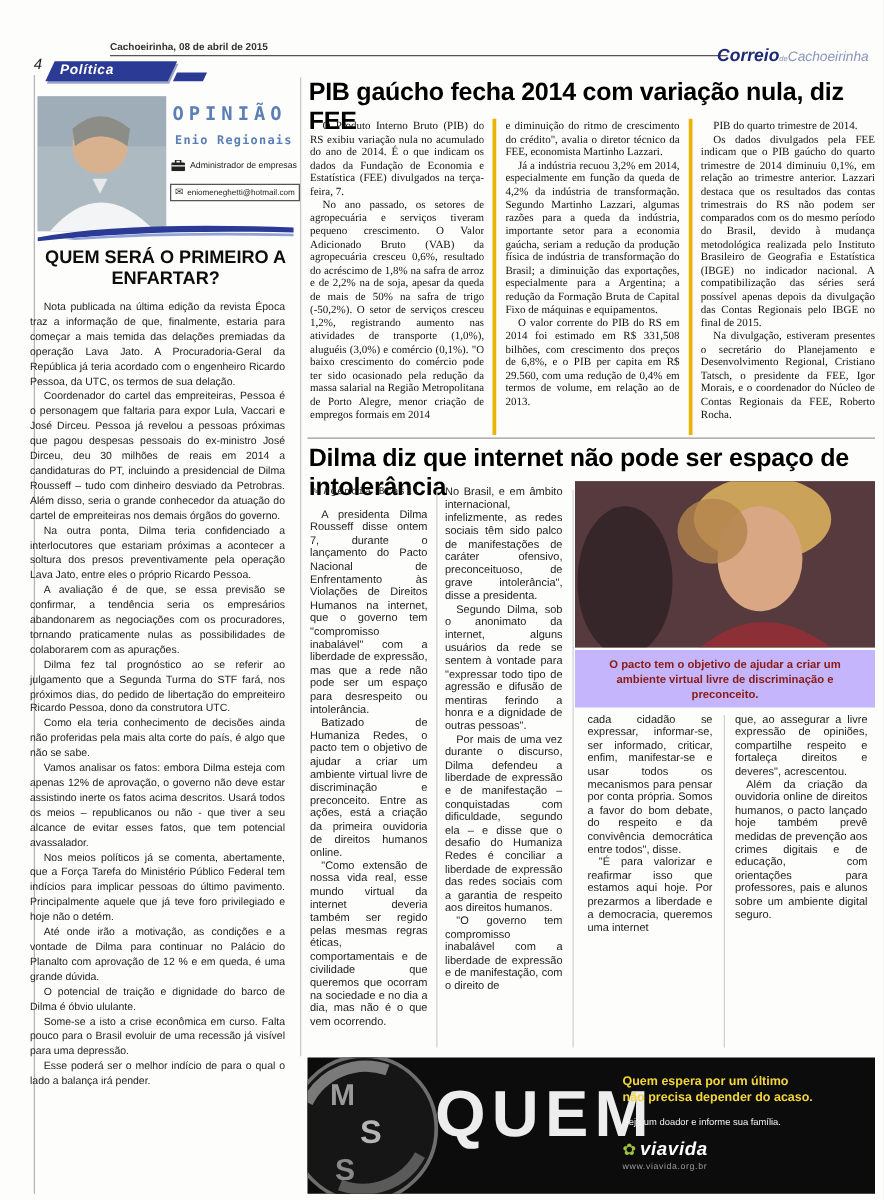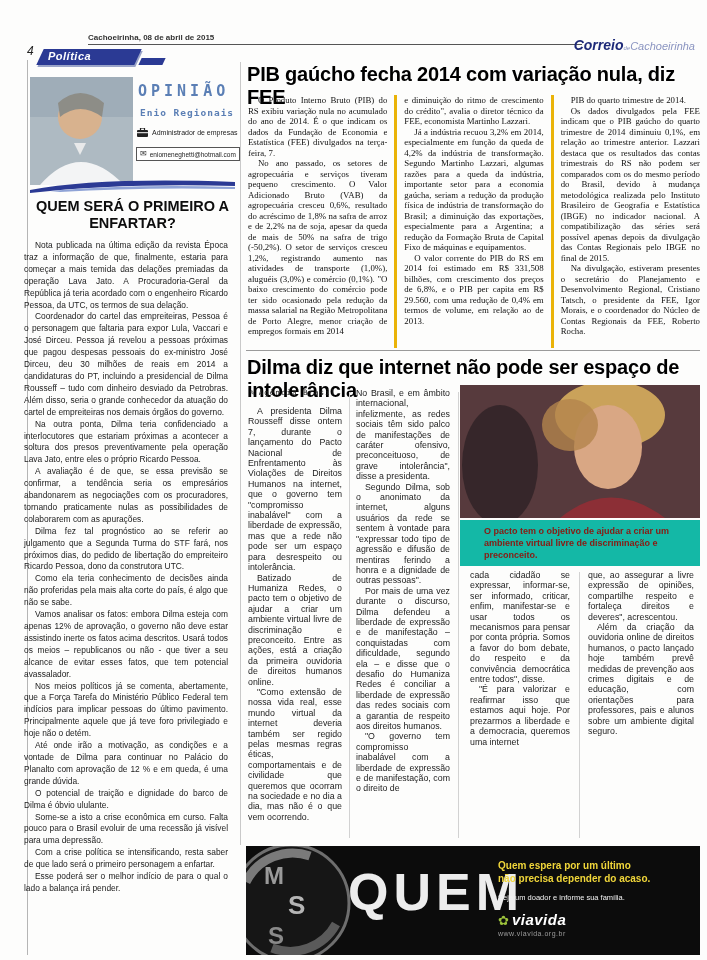--- a/index.html
+++ b/index.html
@@ -58,22 +58,22 @@
   .news-col{font-size:8.8px;line-height:10.4px;text-align:justify;color:#1c1c1c;overflow:hidden;}
   .news-col p{margin:0;text-indent:9px;}
   .d-col1{left:248px;top:406px;width:94px;height:436px;}
   .d-col2{left:356px;top:388px;width:94px;height:454px;}
   .d-col3{left:470px;top:570px;width:100px;height:272px;}
   .d-col4{left:588px;top:570px;width:106px;height:272px;}
   .d-rule-12{left:349px;top:392px;width:1px;height:446px;background:#d2d2d2;}
   .d-rule-23{left:458px;top:392px;width:1px;height:446px;background:#d2d2d2;}
   .d-rule-34{left:579px;top:572px;width:1px;height:266px;background:#d2d2d2;}
   .dilma-photo{left:460px;top:385px;width:240px;height:133px;overflow:hidden;background:#5a3a3a;}
-  .photo-caption{left:460px;top:520px;width:240px;box-sizing:border-box;background:#14b8a6;
-        color:#8a1a12;font-size:9px;line-height:1.35;text-align:left;padding:5px 24px;font-weight:bold;}
+  .photo-caption{left:460px;top:520px;width:240px;box-sizing:border-box;background:#c4b5fd;
+        color:#8a1a12;font-size:9px;line-height:1.35;text-align:center;padding:5px 8px;font-weight:bold;}
 
   
   .ad{left:246px;top:846px;width:454px;height:109px;background:#0c0c0c;overflow:hidden;}
   .ad-logo{position:absolute;left:-16px;top:-4px;}
   .ad-big-word{position:absolute;left:102px;top:16px;font-size:52px;font-weight:bold;
         color:#ededed;letter-spacing:5px;font-family:"Liberation Sans",sans-serif;}
   .ad-right{position:absolute;left:252px;top:13px;width:196px;}
   .ad-headline{font-size:10px;font-weight:bold;color:#f0d63a;line-height:1.3;}
   .ad-subline{margin-top:8px;font-size:7.5px;color:#f2f2f2;}
   .ad-brand-row{margin-top:9px;display:flex;align-items:baseline;gap:3px;}
@@ -133,21 +133,20 @@
       <p>Coordenador do cartel das empreiteiras, Pessoa é o personagem que faltaria para expor Lula, Vaccari e José Dirceu. Pessoa já revelou a pessoas próximas que pagou despesas pessoais do ex-ministro José Dirceu, deu 30 milhões de reais em 2014 a candidaturas do PT, incluindo a presidencial de Dilma Rousseff – tudo com dinheiro desviado da Petrobras. Além disso, seria o grande conhecedor da atuação do cartel de empreiteiras nos demais órgãos do governo.</p>
       <p>Na outra ponta, Dilma teria confidenciado a interlocutores que estariam próximas a acontecer a soltura dos presos preventivamente pela operação Lava Jato, entre eles o próprio Ricardo Pessoa.</p>
       <p>A avaliação é de que, se essa previsão se confirmar, a tendência seria os empresários abandonarem as negociações com os procuradores, tornando praticamente nulas as possibilidades de colaborarem com as apurações.</p>
       <p>Dilma fez tal prognóstico ao se referir ao julgamento que a Segunda Turma do STF fará, nos próximos dias, do pedido de libertação do empreiteiro Ricardo Pessoa, dono da construtora UTC.</p>
       <p>Como ela teria conhecimento de decisões ainda não proferidas pela mais alta corte do país, é algo que não se sabe.</p>
       <p>Vamos analisar os fatos: embora Dilma esteja com apenas 12% de aprovação, o governo não deve estar assistindo inerte os fatos acima descritos. Usará todos os meios – republicanos ou não - que tiver a seu alcance de evitar esses fatos, que tem potencial avassalador.</p>
       <p>Nos meios políticos já se comenta, abertamente, que a Força Tarefa do Ministério Público Federal tem indícios para implicar pessoas do último pavimento. Principalmente aquele que já teve foro privilegiado e hoje não o detém.</p>
       <p>Até onde irão a motivação, as condições e a vontade de Dilma para continuar no Palácio do Planalto com aprovação de 12 % e em queda, é uma grande dúvida.</p>
       <p>O potencial de traição e dignidade do barco de Dilma é óbvio ululante.</p>
       <p>Some-se a isto a crise econômica em curso. Falta pouco para o Brasil evoluir de uma recessão já visível para uma depressão.</p>
-      <p>Com a crise política se intensificando, resta saber de que lado será o primeiro personagem a enfartar.</p>
       <p>Esse poderá ser o melhor indício de para o qual o lado a balança irá pender.</p>
     </div>
 
   <div class="abs main-left-rule"></div>
   <div class="abs pib-dilma-rule"></div>
 
   <div class="abs pib-headline">PIB gaúcho fecha 2014 com variação nula, diz FEE</div>
   <div class="abs pib-cols">
     <div class="pib-col">
         <p>O Produto Interno Bruto (PIB) do RS exibiu variação nula no acumulado do ano de 2014. É o que indicam os dados da Fundação de Economia e Estatística (FEE) divulgados na terça-feira, 7.</p>

